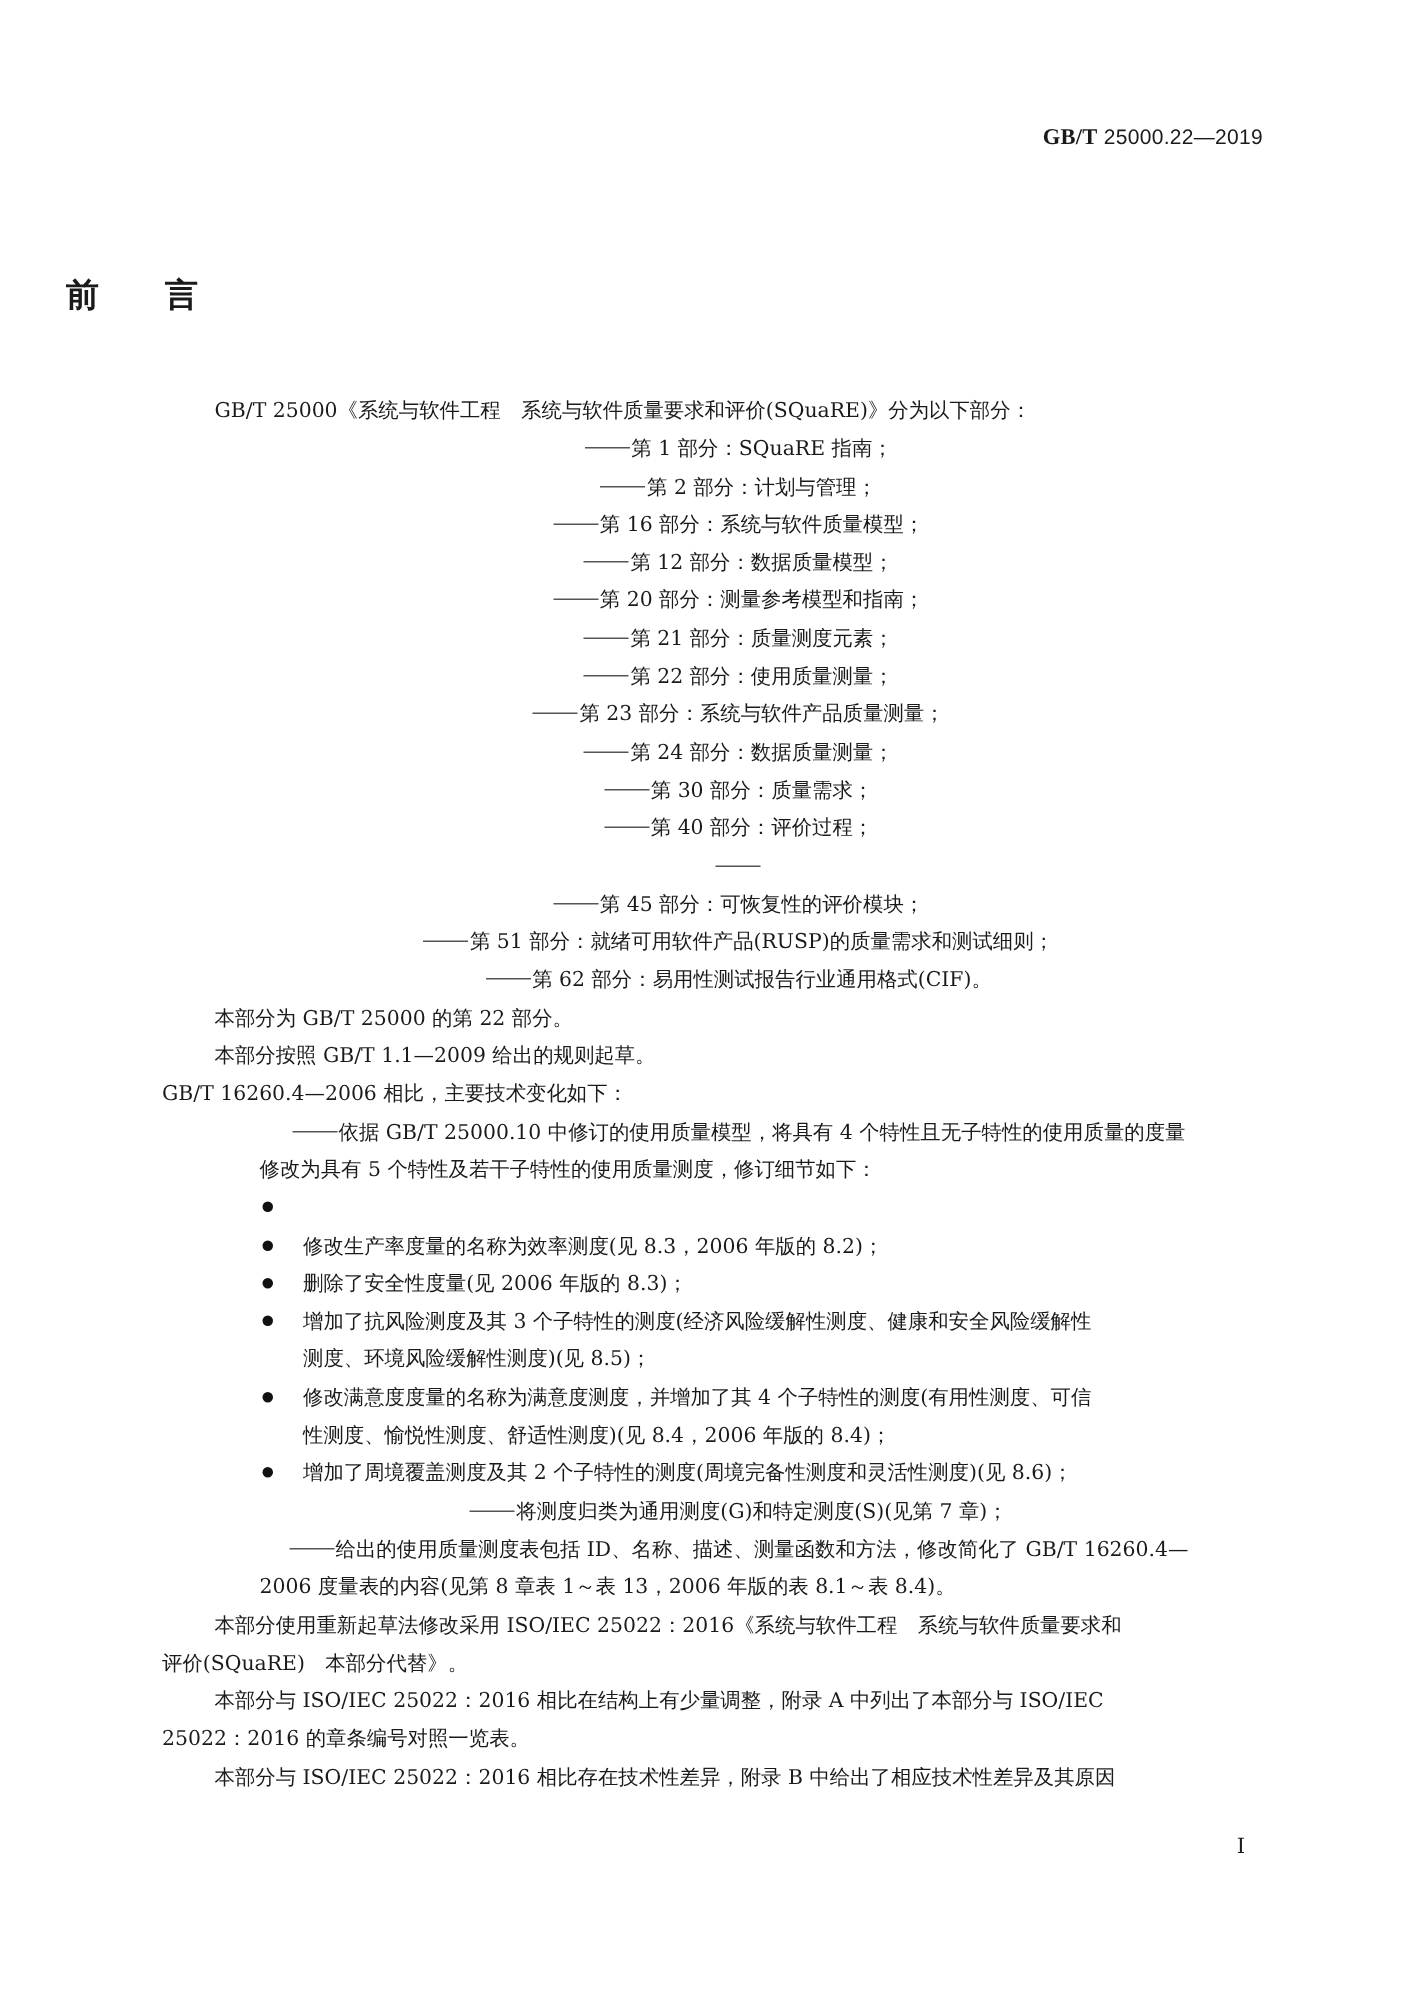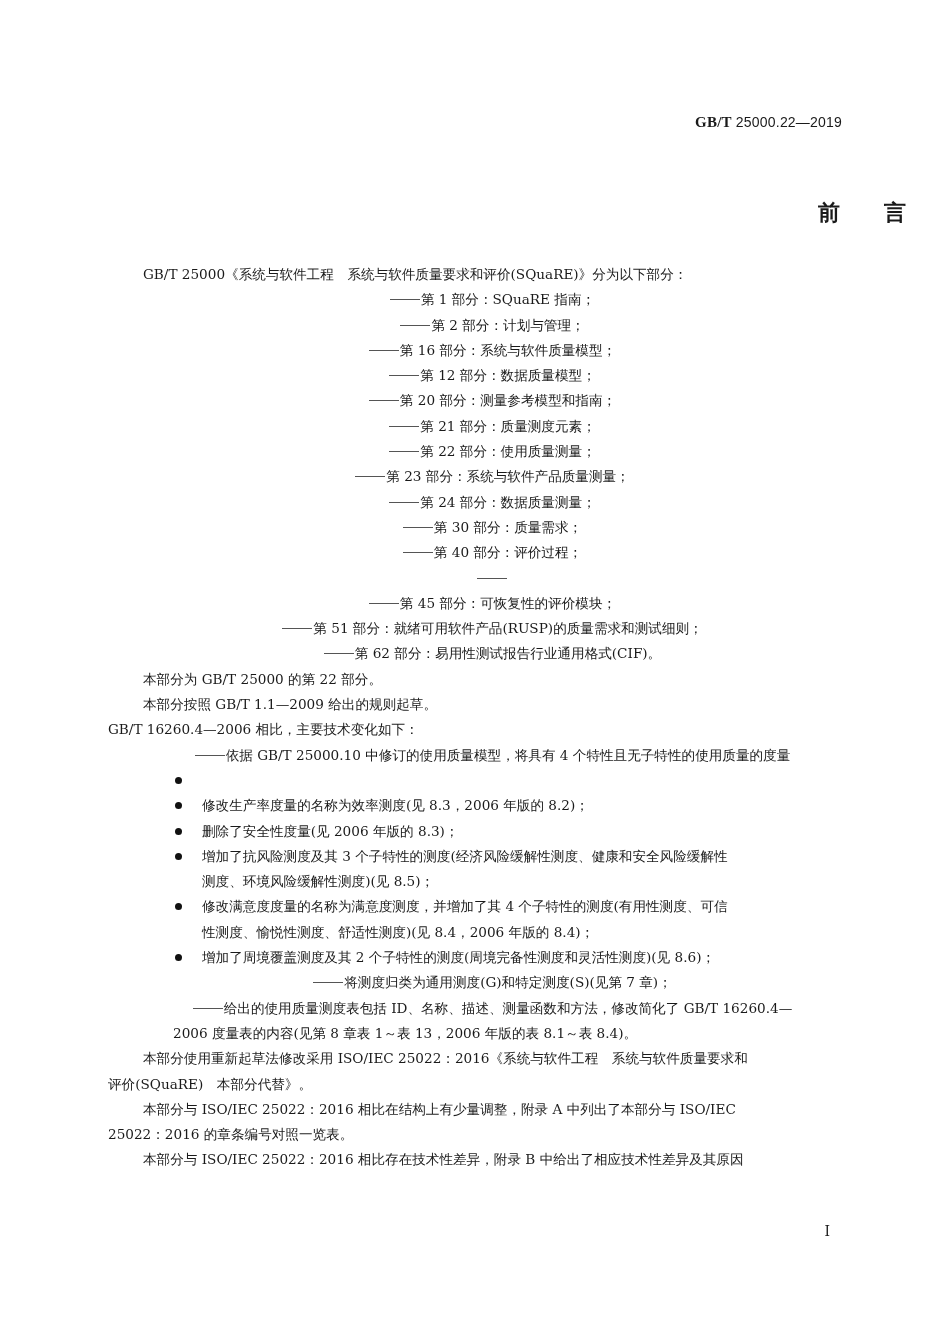--- a/index.html
+++ b/index.html
@@ -1,23 +1,23 @@
 <!DOCTYPE html>
 <html><head>
 <meta charset="utf-8">
 <style>
   html, body { margin: 0; padding: 0; background: #ffffff; }
   body { width: 950px; height: 1343px; position: relative; overflow: hidden;
          font-family: "DejaVu Serif", "Liberation Serif", serif; color: #1a1a1a; }
-  .std-code { position: absolute; top: 114px; right: 108px; font-size: 14px;
+  .std-code { position: absolute; top: 83px; right: 108px; font-size: 14px;
               font-family: "Liberation Sans", sans-serif; letter-spacing: 0.2px; }
   .std-code .prefix { font-family: "Liberation Serif", serif; font-weight: bold; font-size: 15px; }
-  .title { position: absolute; top: 182px; left: 0; width: 950px; text-align: right;
+  .title { position: absolute; top: 182px; left: 0; width: 950px; text-align: left;
            font-family: "DejaVu Sans", sans-serif; font-weight: bold; font-size: 22px;
-           letter-spacing: 44px; text-indent: 44px; margin-top: 16px; }
+           letter-spacing: 44px; text-indent: 44px; }
   .body { position: absolute; top: 262px; left: 108px; width: 734px; font-size: 13.6px; }
   .line { height: 25.3px; line-height: 25.3px; white-space: nowrap; overflow: visible; }
   .p-indent { padding-left: 35px; }
   .dash { padding-left: 35px; text-align: center; }
   .dash .mark, .dash2 .mark { display: inline-block; width: 30px; height: 1px; background: #555;
                 vertical-align: middle; margin-right: 1px; position: relative; top: -1px; }
   .cont1 { padding-left: 65px; }
   .bullet { padding-left: 65px; }
   .bullet .dot { display: inline-block; width: 7px; height: 7px; background: #111; border-radius: 50%;
                  margin-right: 20px; vertical-align: middle; position: relative; top: -1px; margin-left: 2px; }
@@ -53,20 +53,21 @@
   <div class="line dash"><span class="mark"></span><span>第 45 部分：可恢复性的评价模块；</span></div>
   <div class="line dash"><span class="mark"></span><span>第 51 部分：就绪可用软件产品(RUSP)的质量需求和测试细则；</span></div>
   <div class="line dash"><span class="mark"></span><span>第 62 部分：易用性测试报告行业通用格式(CIF)。</span></div>
 
   <div class="line p-indent">本部分为 GB/T 25000 的第 22 部分。</div>
   <div class="line p-indent">本部分按照 GB/T 1.1—2009 给出的规则起草。</div>
 
   <div class="line">GB/T 16260.4—2006 相比，主要技术变化如下：</div>
 
   <div class="line dash"><span class="mark"></span><span>依据 GB/T 25000.10 中修订的使用质量模型，将具有 4 个特性且无子特性的使用质量的度量</span></div>
+  <div class="line cont1">修改为具有 5 个特性及若干子特性的使用质量测度，修订细节如下：</div>
 
   <div class="line bullet"><span class="dot"></span></div>
   <div class="line bullet"><span class="dot"></span><span>修改生产率度量的名称为效率测度(见 8.3，2006 年版的 8.2)；</span></div>
   <div class="line bullet"><span class="dot"></span><span>删除了安全性度量(见 2006 年版的 8.3)；</span></div>
   <div class="line bullet"><span class="dot"></span><span>增加了抗风险测度及其 3 个子特性的测度(经济风险缓解性测度、健康和安全风险缓解性</span></div>
   <div class="line bcont">测度、环境风险缓解性测度)(见 8.5)；</div>
   <div class="line bullet"><span class="dot"></span><span>修改满意度度量的名称为满意度测度，并增加了其 4 个子特性的测度(有用性测度、可信</span></div>
   <div class="line bcont">性测度、愉悦性测度、舒适性测度)(见 8.4，2006 年版的 8.4)；</div>
   <div class="line bullet"><span class="dot"></span><span>增加了周境覆盖测度及其 2 个子特性的测度(周境完备性测度和灵活性测度)(见 8.6)；</span></div>
 

